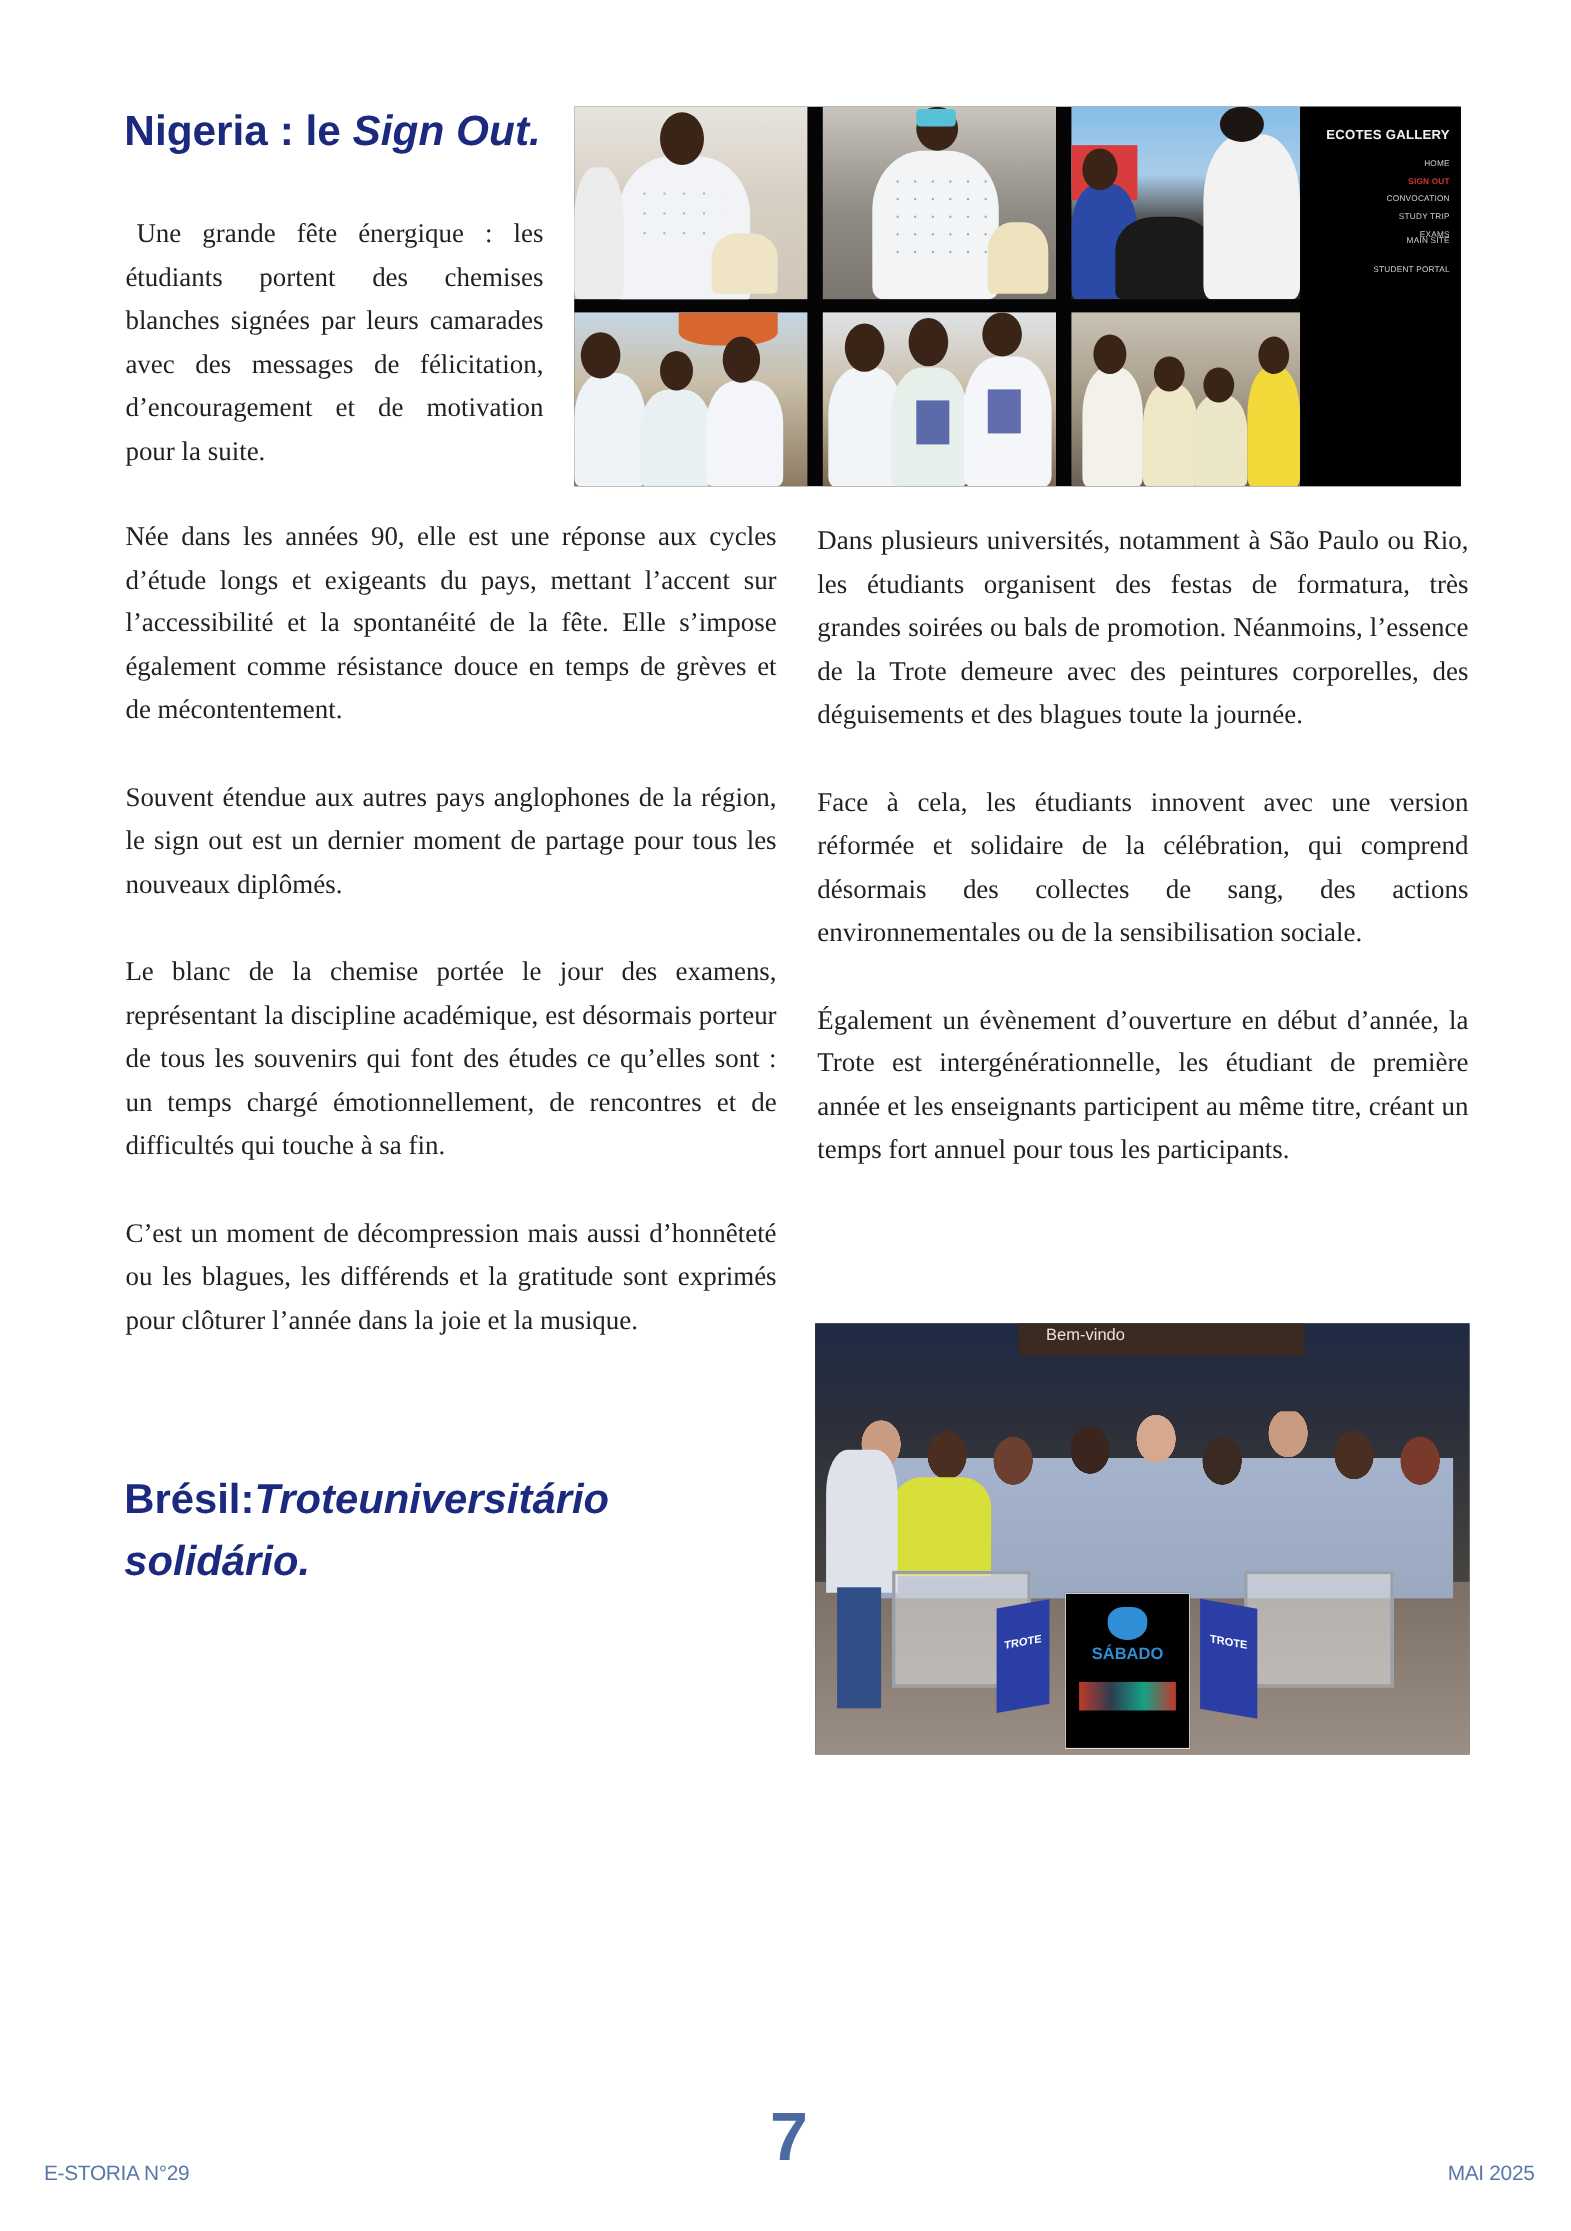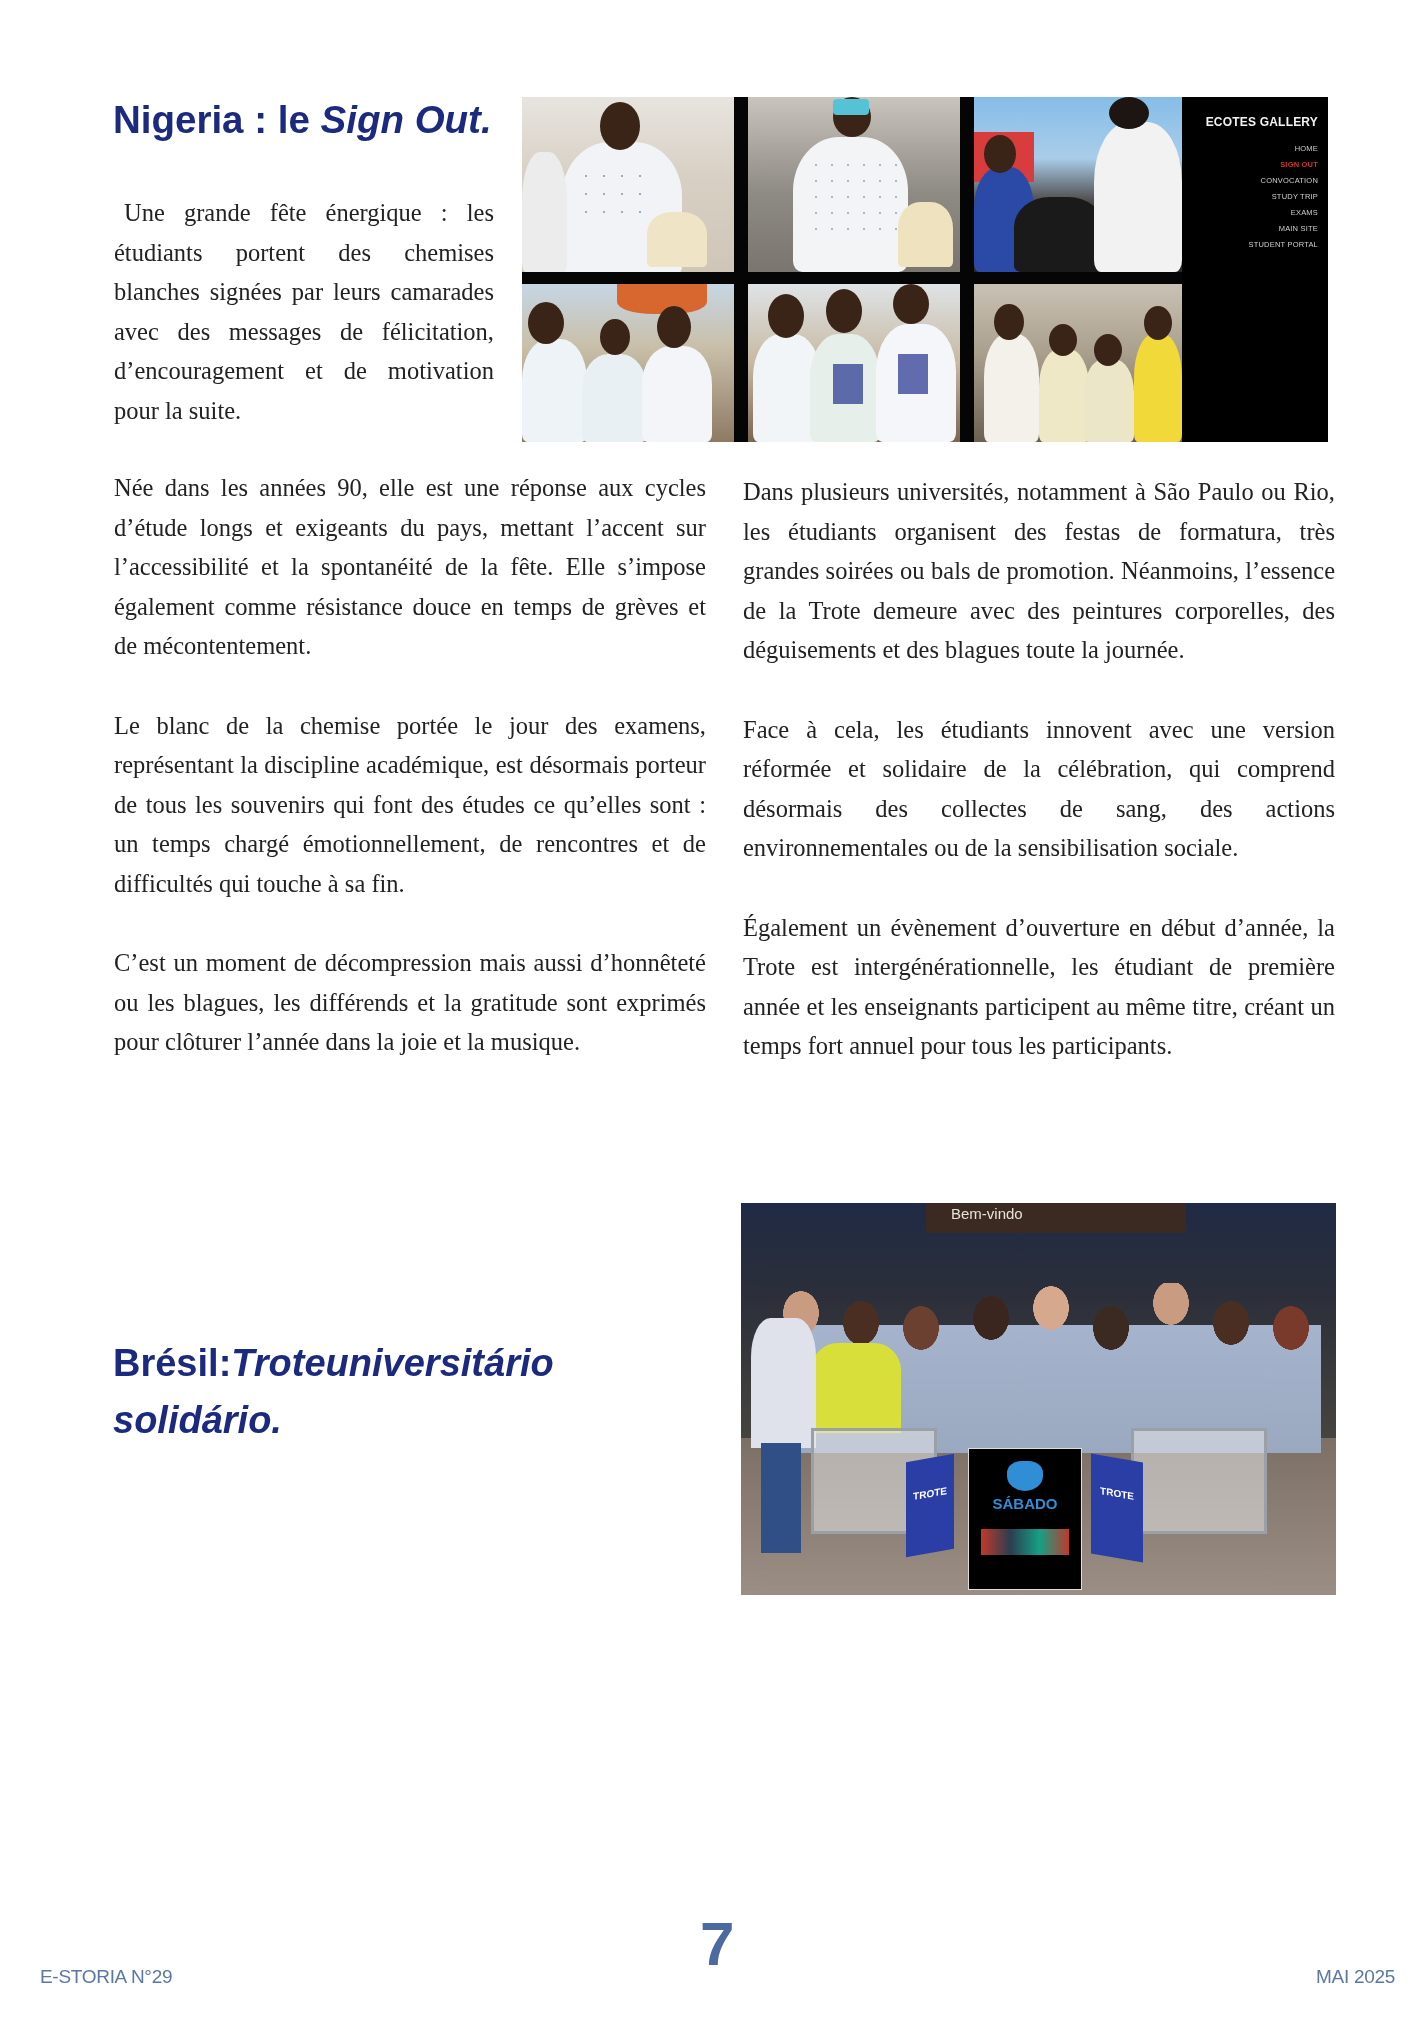--- a/index.html
+++ b/index.html
@@ -95,27 +95,28 @@
     <div class="head" style="left:170px; top:22px; width:28px; height:34px;"></div>
   </div>
 
   <div class="menu">
     <div class="brand">ECOTES GALLERY</div>
     <div class="item" style="top:47px;padding-left:20px;">HOME</div>
     <div class="item active" style="top:63px;">SIGN OUT</div>
     <div class="item" style="top:79px;">CONVOCATION</div>
     <div class="item" style="top:95px;">STUDY TRIP</div>
     <div class="item" style="top:111px;">EXAMS</div>
-    <div class="item" style="top:127px;">MAIN SITE</div>
+    <div class="item" style="top:117px;">MAIN SITE</div>
     <div class="item" style="top:143px;">STUDENT PORTAL</div>
   </div>
 </div>
 
 <div class="para" style="left:114px; top:468px; width:592px;">
   <p>Née dans les années 90, elle est une réponse aux cycles d’étude longs et exigeants du pays, mettant l’accent sur l’accessibilité et la spontanéité de la fête. Elle s’impose également comme résistance douce en temps de grèves et de mécontentement.</p>
+  <p>Souvent étendue aux autres pays anglophones de la région, le sign out est un dernier moment de partage pour tous les nouveaux diplômés.</p>
   <p>Le blanc de la chemise portée le jour des examens, représentant la discipline académique, est désormais porteur de tous les souvenirs qui font des études ce qu’elles sont : un temps chargé émotionnellement, de rencontres et de difficultés qui touche à sa fin.</p>
   <p>C’est un moment de décompression mais aussi d’honnêteté ou les blagues, les différends et la gratitude sont exprimés pour clôturer l’année dans la joie et la musique.</p>
 </div>
 
 <h2 class="title" style="left:113px; top:1335px; width:593px; font-size:38px; line-height:57px;">
   <div style="display:flex; justify-content:flex-start;">
     <span>Brésil</span>
     <span>:</span>
     <span class="it">Trote</span>
     <span class="it">universitário</span>

